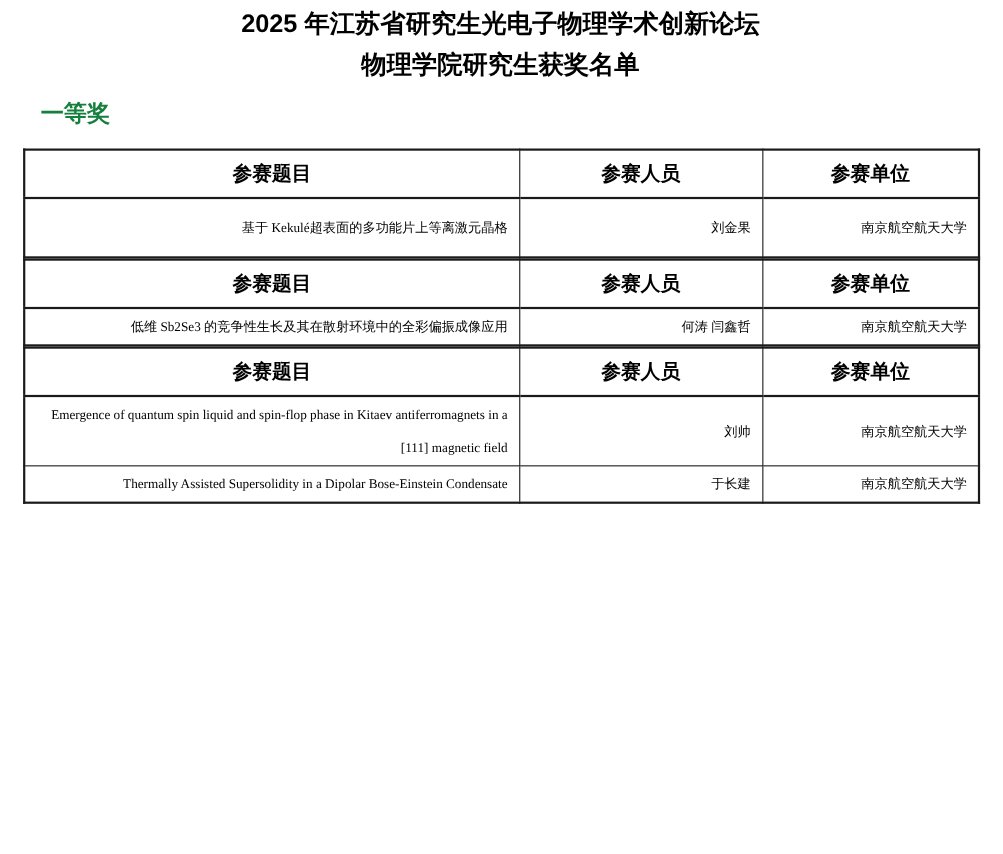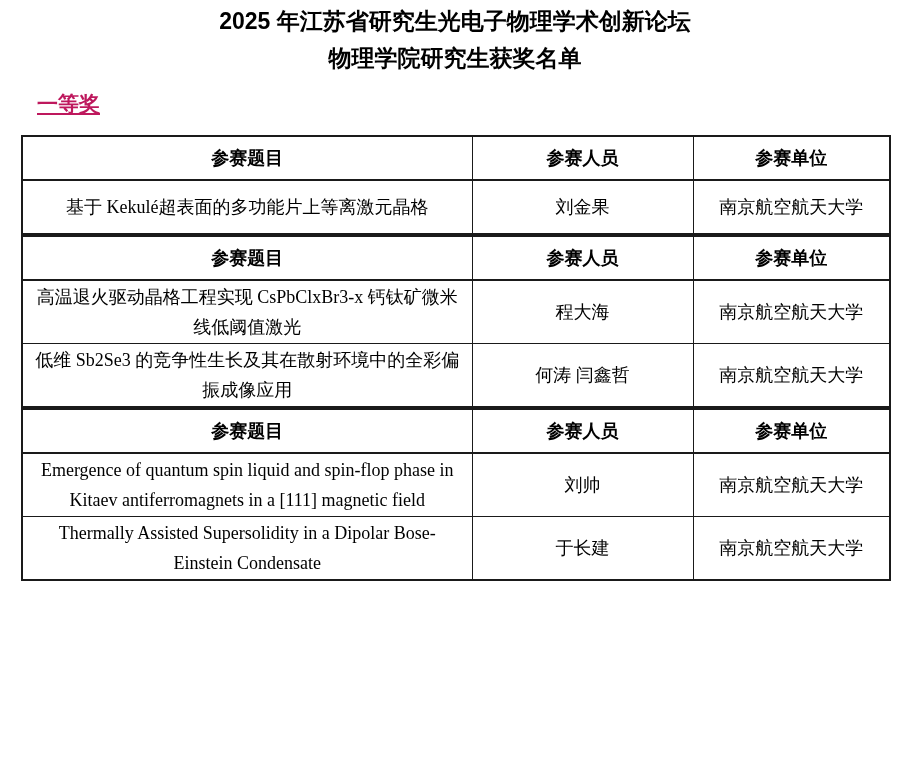--- a/index.html
+++ b/index.html
@@ -24,22 +24,21 @@
     font-size: 23px;
     line-height: 37px;
     color: #000000;
   }
   .section-heading {
     font-family: "Liberation Sans", "DejaVu Sans", sans-serif;
     font-weight: bold;
     font-size: 21px;
     line-height: 28px;
     margin: 13px 0 17px 16px;
-    color: #be185d;
-    text-decoration: underline;
+    color: #15803d;
   }
   table.award-table {
     width: 868px;
     border-collapse: collapse;
     table-layout: fixed;
     border: 2px solid #1a1a1a;
   }
   table.award-table col.c-topic  { width: 450px; }
   table.award-table col.c-people { width: 221px; }
   table.award-table col.c-unit   { width: 197px; }
@@ -48,23 +47,23 @@
     font-weight: bold;
     font-size: 18px;
     height: 44px;
     text-align: center;
     vertical-align: middle;
     border: 1px solid #1a1a1a;
     border-bottom: 2px solid #1a1a1a;
     padding: 2px 6px;
   }
   table.award-table td {
-    font-size: 18px;
+    font-size: 12px;
     line-height: 30px;
-    text-align: center;
+    text-align: right;
     vertical-align: middle;
     border: 1px solid #1a1a1a;
     padding: 1px 10px;
   }
   tr.tall-row td { height: 54px; }
 </style>
 </head>
 <body>
 
 <div class="page">
@@ -105,25 +104,20 @@
       </colgroup>
     <thead>
       <tr>
         <th>参赛题目</th>
         <th>参赛人员</th>
         <th>参赛单位</th>
       </tr>
     </thead>
     <tbody>
       <tr>
-        <td>高温退火驱动晶格工程实现 CsPbClxBr3-x 钙钛矿微米线低阈值激光</td>
-        <td>程大海</td>
-        <td>南京航空航天大学</td>
-      </tr>
-      <tr>
         <td>低维 Sb2Se3 的竞争性生长及其在散射环境中的全彩偏振成像应用</td>
         <td>何涛 闫鑫哲</td>
         <td>南京航空航天大学</td>
       </tr>
     </tbody>
   </table>
 
   <table class="award-table">
     <colgroup>
         <col class="c-topic">

